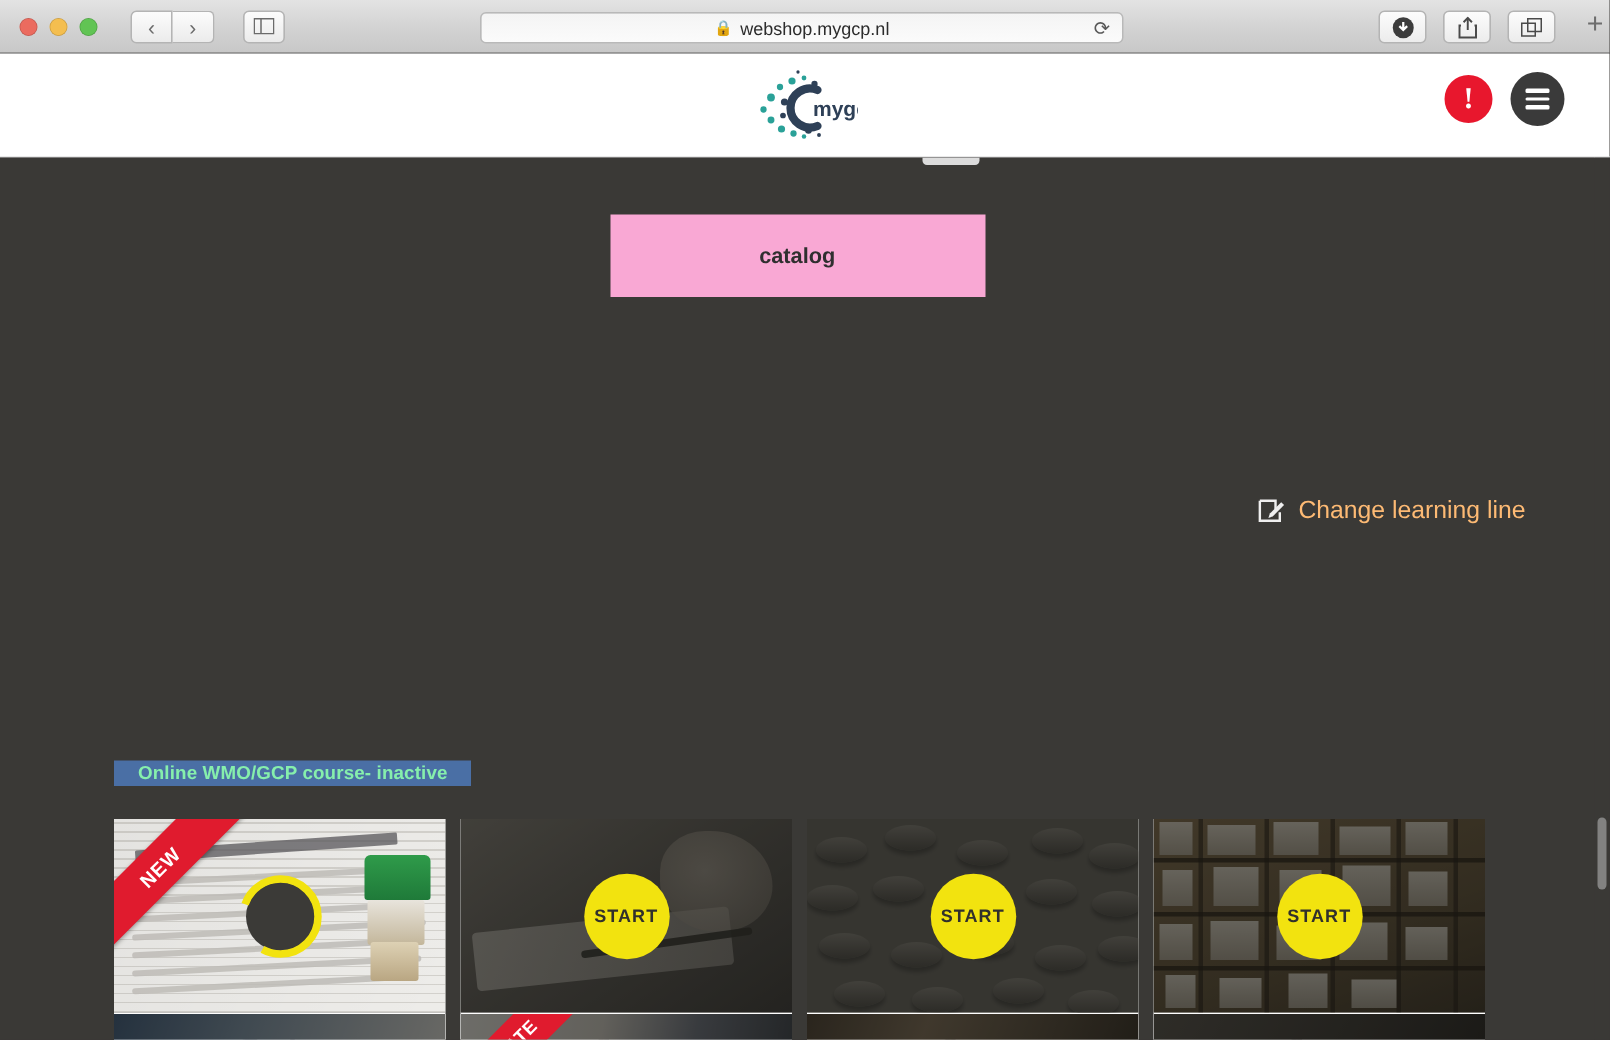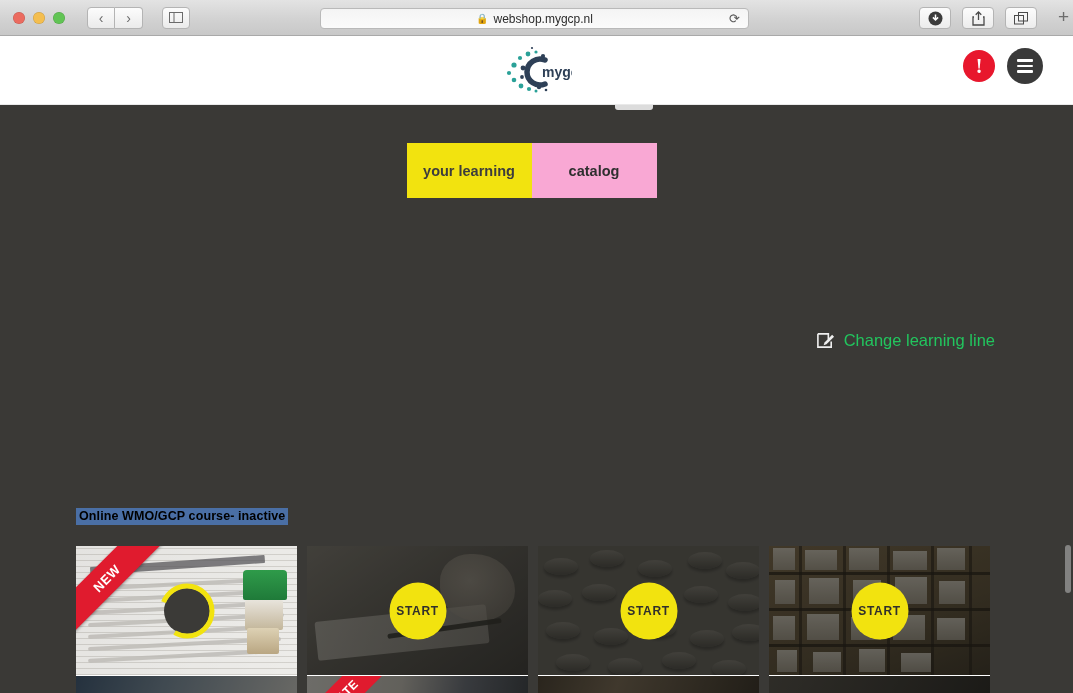--- a/index.html
+++ b/index.html
@@ -115,34 +115,34 @@
   .tab {
     flex: 1;
     display: flex; align-items: center; justify-content: center;
     font-size: 14.5px; font-weight: 600;
     cursor: pointer;
   }
   .tab-active { background: #f2e30f; color: #3d3d3d; }
   .tab-inactive { background: #f9a8d4; color: #2f2f2f; }
 
   .change-line {
-    position: absolute; right: 68px; top: 226px;
+    position: absolute; right: 46px; top: 226px;
     display: flex; align-items: center; gap: 9px;
-    color: #22c55e; font-size: 16.5px; font-weight: 500;
+    color: #fdba74; font-size: 16.5px; font-weight: 500;
     cursor: pointer;
   }
   .edit-ico { width: 19px; height: 19px; display: block; }
 
   .section-label-wrap { position: absolute; left: 76px; top: 401px; }
   .section-label {
     display: inline-block;
     background: #4a6fa5;
-    color: #000000;
+    color: #86efac;
     font-size: 12.5px; font-weight: bold;
-    padding: 1px 3px 2px;
+    padding: 1px 16px 2px;
     letter-spacing: .1px;
   }
 
   
   .grid {
     position: absolute; left: 76px; top: 341px;
     width: 920px;
     display: grid;
     grid-template-columns: repeat(4, 221px);
     gap: 10px;
@@ -387,21 +387,20 @@
       <span></span>
     </div>
   </div>
 </div>
 
 <div class="page">
   <div class="top-nub"></div>
 
 
   <div class="tabs">
-    <div class="tab tab-active">your learning</div>
     <div class="tab tab-inactive">catalog</div>
   </div>
 
   <div class="change-line">
     <svg class="edit-ico" viewBox="0 0 20 20">
       <path d="M2 3 H13 V9 M2 3 V17 H16 V11" fill="none" stroke="#efefef" stroke-width="1.7"></path>
       <path d="M9 12 L17 4 L19 6 L11 14 L8 15 Z" fill="#efefef"></path>
     </svg>
     <span>Change learning line</span>
   </div>

